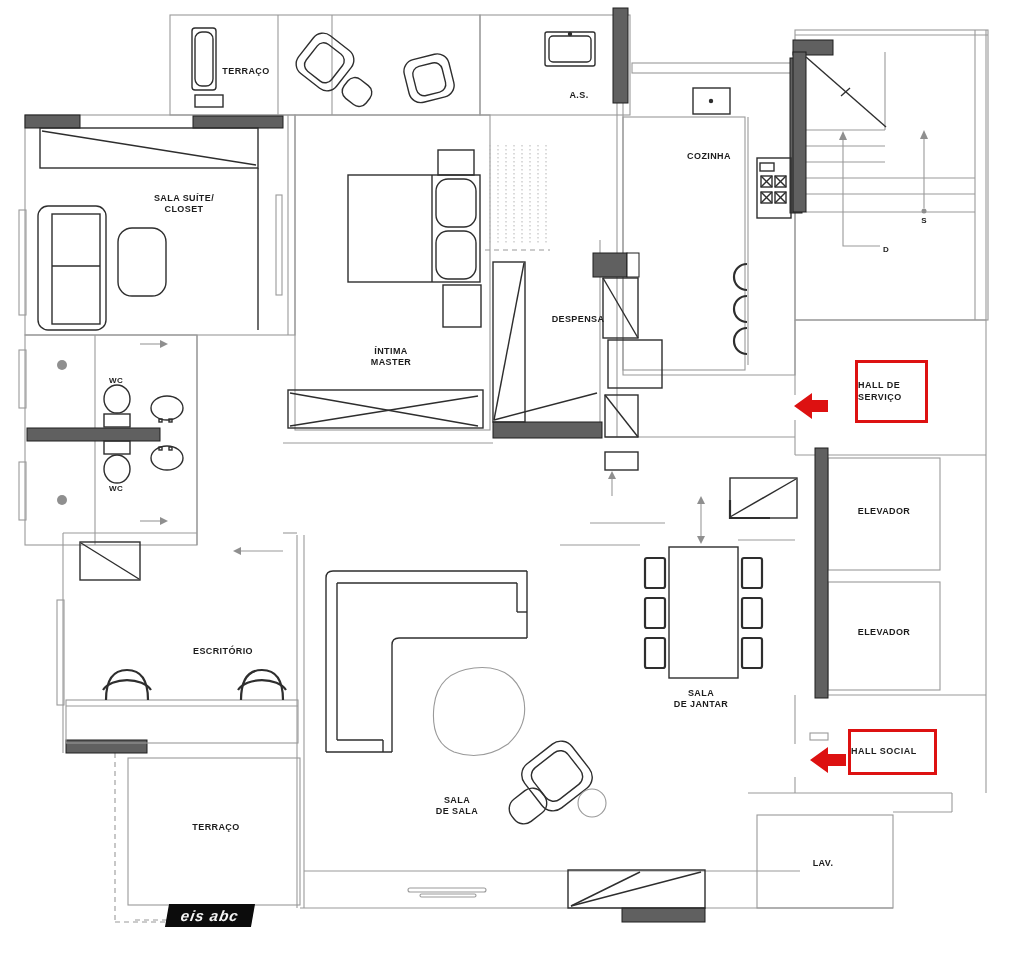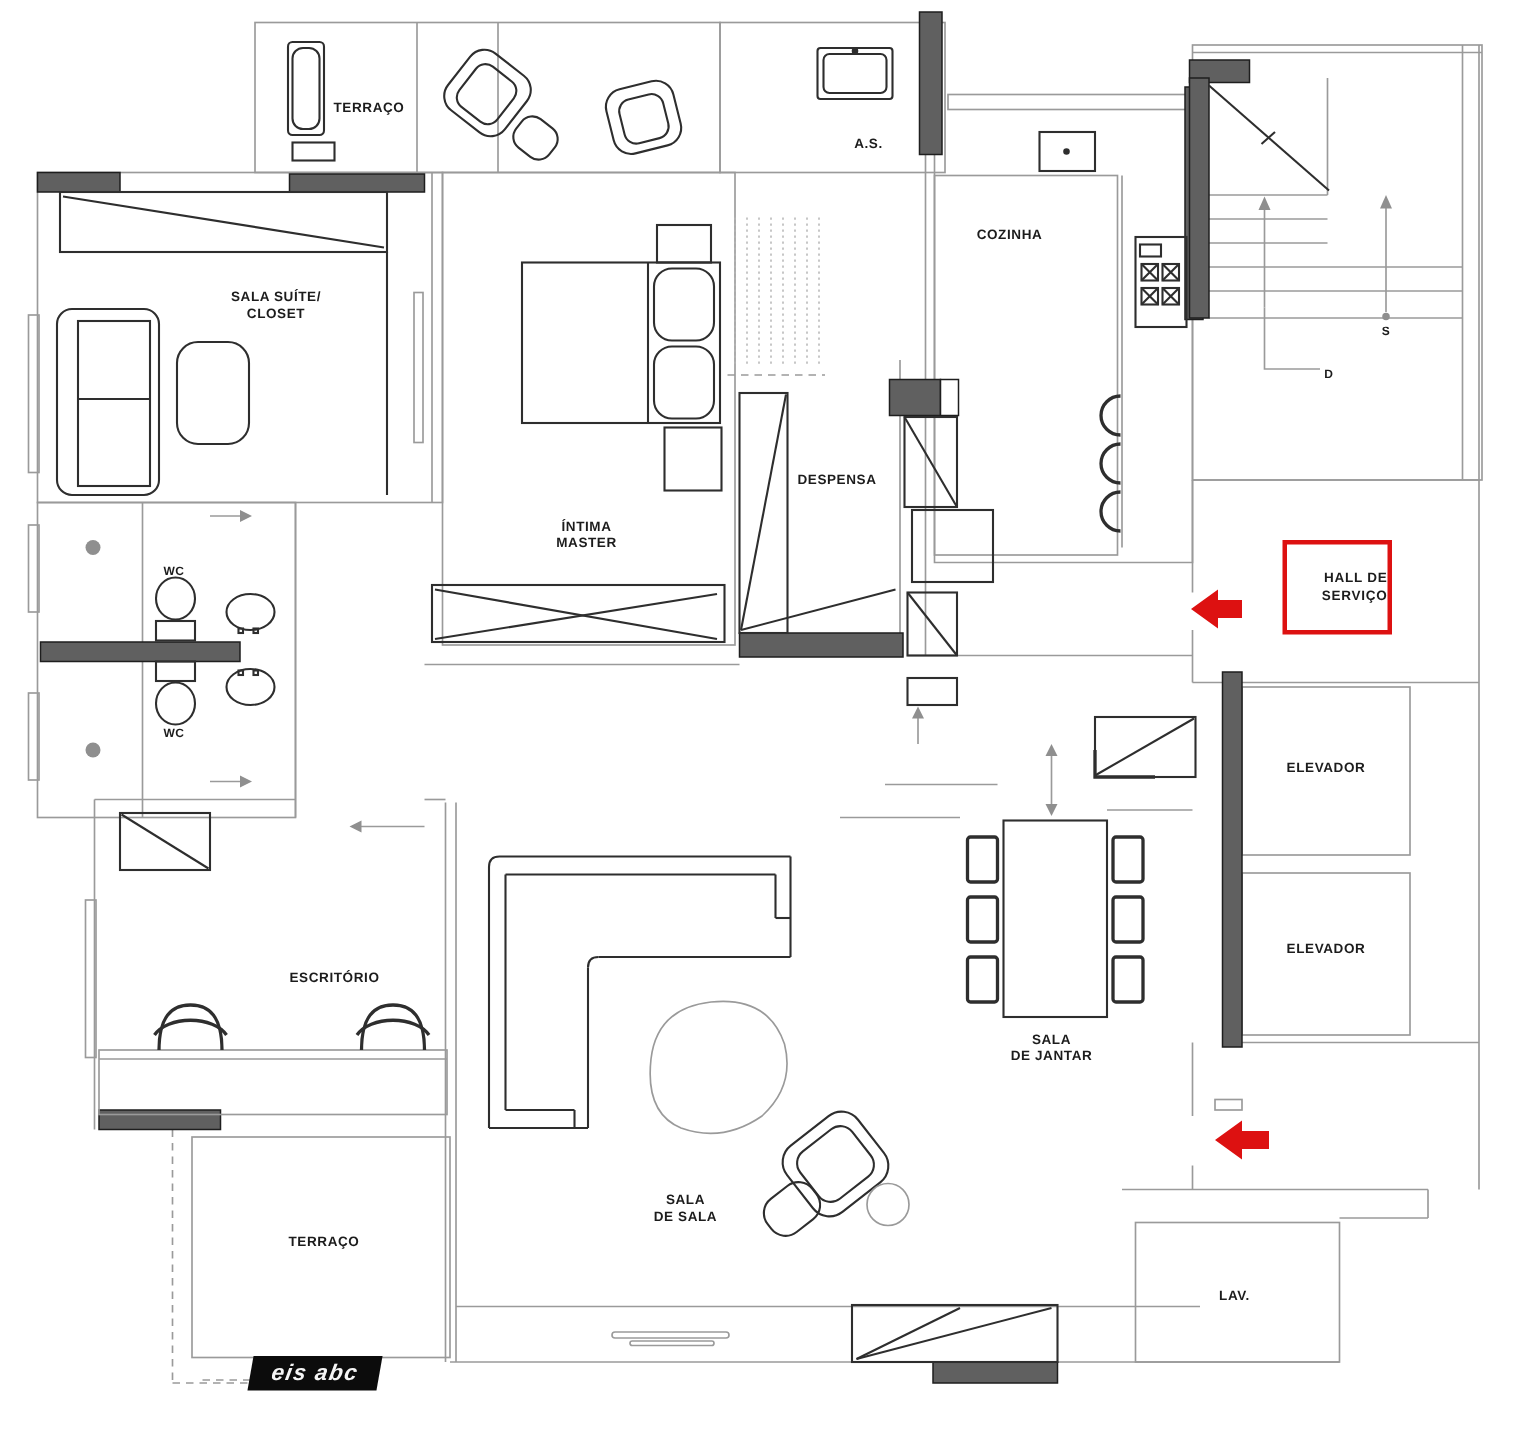--- a/index.html
+++ b/index.html
@@ -30,21 +30,21 @@
   .redf{fill:var(--annotation-red);stroke:none;}
   
   .lbl{
     position:absolute;transform:translate(-50%,-50%);
     color:var(--label-color);font-size:9px;font-weight:600;
     letter-spacing:.4px;text-align:center;line-height:1.25;white-space:nowrap;
   }
   .lbl.small{font-size:8px;}
   .redbox{
     position:absolute;border:3px solid var(--annotation-red);background:#fff;
-    display:flex;flex-direction:column;align-items:flex-end;justify-content:center;
+    display:flex;flex-direction:column;align-items:flex-start;justify-content:center;
     color:var(--label-color);font-size:9px;font-weight:700;letter-spacing:.5px;
     line-height:1.3;text-align:center;box-sizing:border-box;white-space:nowrap;
   }
   .watermark{
     position:absolute;background:var(--watermark-bg);color:var(--watermark-text);
     display:flex;align-items:center;justify-content:center;
     font-style:italic;font-weight:700;font-size:15px;letter-spacing:1px;
     transform:skewX(-10deg);
   }
 </style>
@@ -375,28 +375,28 @@
 </svg>
 
 <div class="lbl" style="left:246px;top:72px">TERRAÇO</div>
 
 <div class="lbl" style="left:184px;top:204px">
   <div>SALA SUÍTE/</div>
   <div>CLOSET</div>
 </div>
 
 <div class="lbl" style="left:579px;top:96px">A.S.</div>
-<div class="lbl" style="left:673px;top:157px">COZINHA</div>
+<div class="lbl" style="left:709px;top:157px">COZINHA</div>
 
 <div class="lbl" style="left:391px;top:357px">
   <div>ÍNTIMA</div>
   <div>MASTER</div>
 </div>
 
-<div class="lbl" style="left:558px;top:320px">DESPENSA</div>
+<div class="lbl" style="left:578px;top:320px">DESPENSA</div>
 <div class="lbl small" style="left:116px;top:381px">WC</div>
 <div class="lbl small" style="left:116px;top:489px">WC</div>
 <div class="lbl" style="left:223px;top:652px">ESCRITÓRIO</div>
 
 <div class="lbl" style="left:701px;top:699px">
   <div>SALA</div>
   <div>DE JANTAR</div>
 </div>
 
 <div class="lbl" style="left:457px;top:806px">
@@ -409,16 +409,19 @@
 <div class="lbl" style="left:884px;top:512px">ELEVADOR</div>
 <div class="lbl" style="left:884px;top:633px">ELEVADOR</div>
 
 <div class="lbl small" style="left:924px;top:221px">S</div>
 <div class="lbl small" style="left:886px;top:250px">D</div>
 
 <div class="redbox" style="left:855px;top:360px;width:73px;height:63px">
   <div>HALL DE</div>
   <div>SERVIÇO</div>
 </div>
+<div class="redbox" style="left:848px;top:729px;width:89px;height:46px">
+  <div>HALL SOCIAL</div>
+</div>
 
 <div class="watermark" style="left:167px;top:904px;width:86px;height:23px">eis abc</div>
 
 </div>
 
 </body></html>

